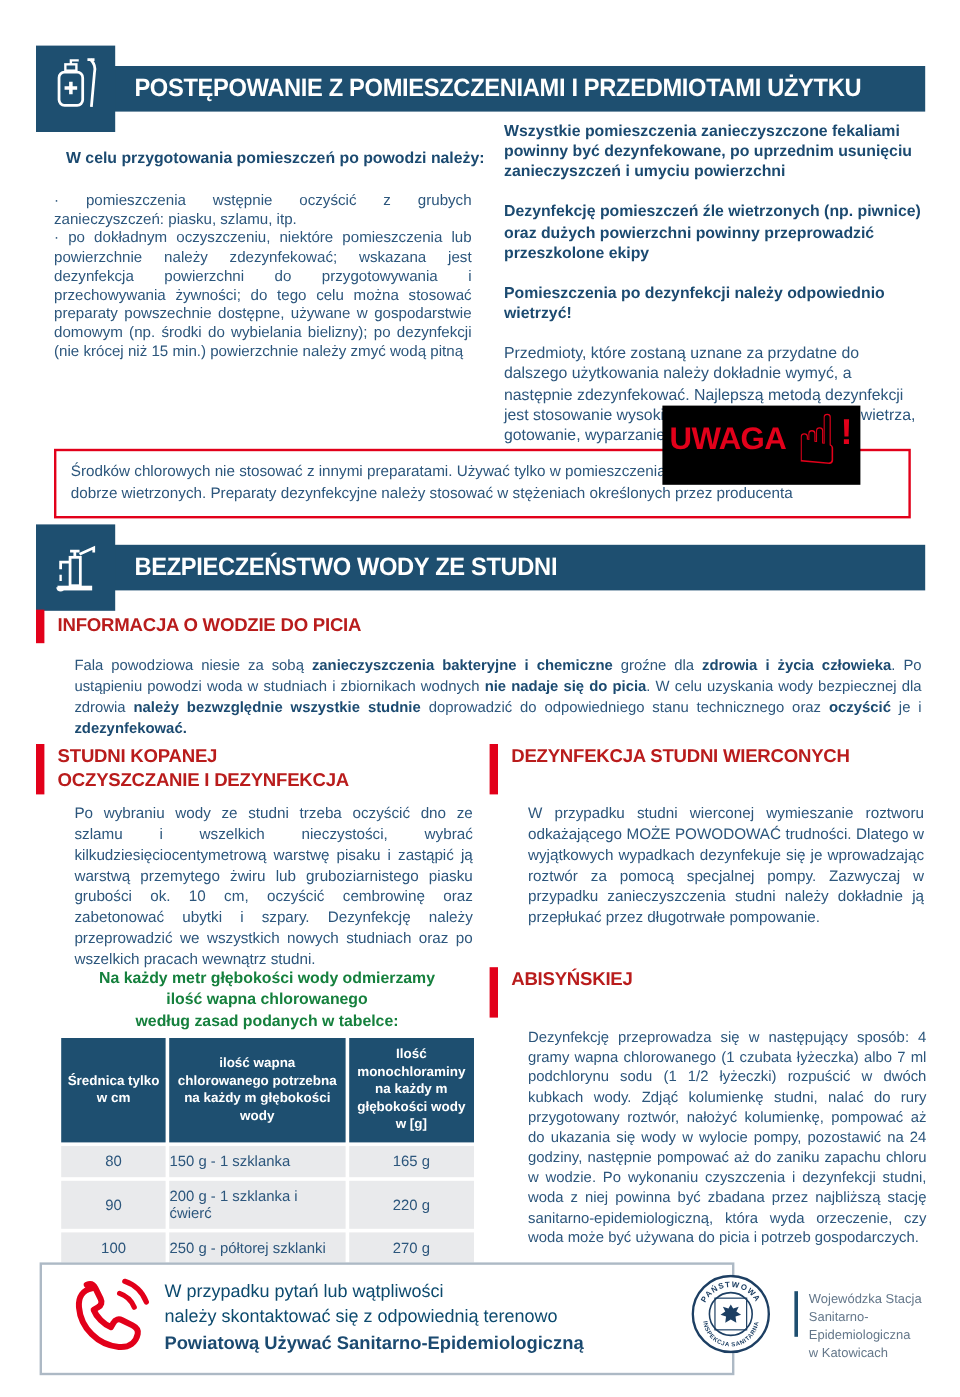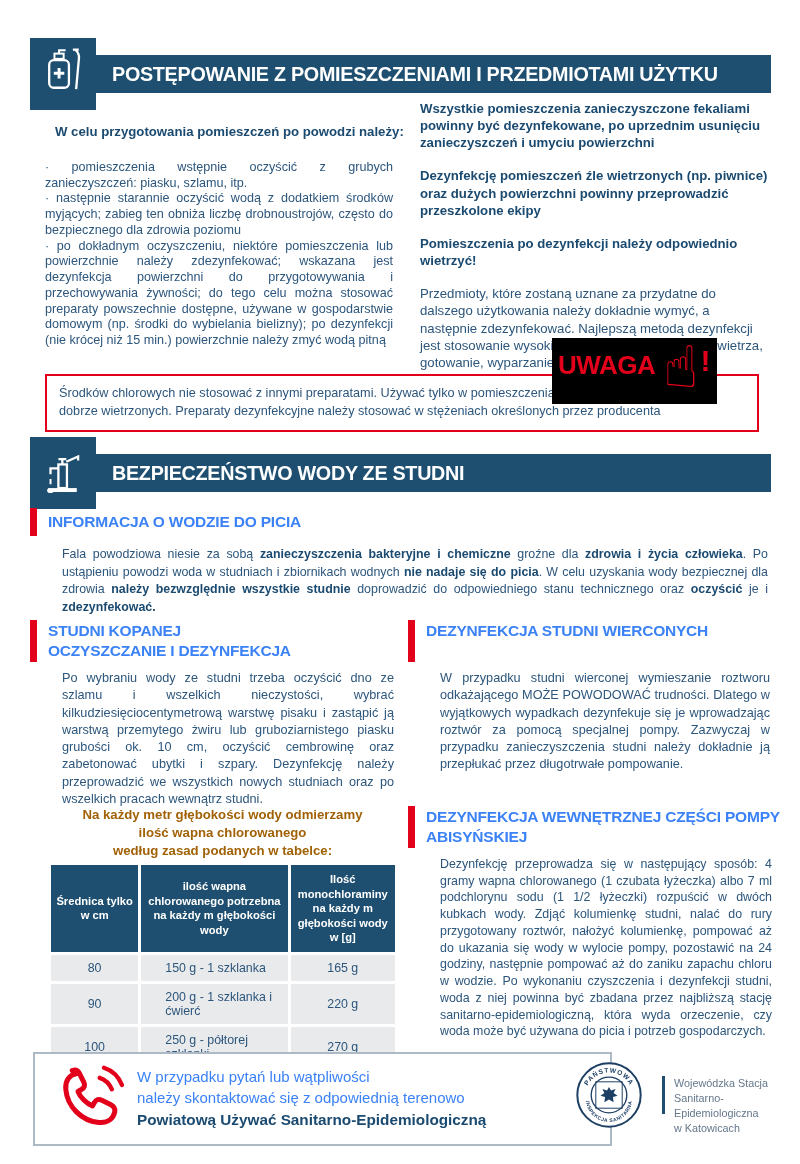--- a/index.html
+++ b/index.html
@@ -17,45 +17,45 @@
   .txt{color:#2c567c;font-size:12.6px;line-height:1.25;}
   .jst{text-align:justify;}
   .lead{color:#1b4a70;font-weight:bold;font-size:13.2px;}
   .rp{color:#1b4a70;font-weight:bold;font-size:13.2px;line-height:1.3;margin:0 0 16px 0;}
   .rp-reg{color:#2c567c;font-weight:normal;}
   .bullet{margin:0;}
   .seg-b{font-weight:bold;color:#1b4a70;margin-top:32px;}
 
   
   .redbar{background:#e2001a;width:7px;}
-  .redhead{color:#3b82f6;font-weight:bold;font-size:15.5px;line-height:1.3;letter-spacing:-0.2px;}
+  .redhead{color:#b91c1c;font-weight:bold;font-size:15.5px;line-height:1.3;letter-spacing:-0.2px;}
 
   
   .uwaga-box{border:2.5px solid #e2001a;background:#fff;}
   .uwaga-inner{padding:8px 0 0 12px;color:#2c567c;font-size:12.7px;line-height:1.45;}
   .uwaga-wrap{background:#000000;display:flex;align-items:flex-start;padding:0 6px;z-index:3;}
   .uwaga-label{color:#e2001a;font-weight:bold;font-size:26px;letter-spacing:-0.5px;margin-top:12px;}
   .hand{color:#e2001a;font-size:58px;line-height:1;font-family:"DejaVu Sans",sans-serif;margin-left:8px;}
   .excl{color:#e2001a;font-weight:bold;font-size:30px;margin-top:6px;margin-left:2px;}
 
   
   .info-par{color:#2c567c;font-size:12.4px;line-height:1.42;text-align:justify;}
 
   
-  .intro{color:#a16207;font-weight:bold;font-size:13.2px;line-height:1.35;text-align:center;}
+  .intro{color:#15803d;font-weight:bold;font-size:13.2px;line-height:1.35;text-align:center;}
   table.dose{border-collapse:separate;border-spacing:3px;}
   table.dose th{background:#1e4f70;color:#fff;font-size:11.2px;font-weight:bold;text-align:center;
                 vertical-align:middle;padding:7px 5px;line-height:1.3;}
   table.dose td{background:#e9eaec;color:#2c567c;font-size:12.4px;padding:6px 5px;vertical-align:middle;}
   table.dose td.c0,table.dose td.c2{text-align:center;}
-  table.dose td.c1{text-align:left;padding-left:24px;}
+  table.dose td.c1{text-align:left;padding-left:0;}
 
   
   .contact-box{border:2px solid #adb9c5;background:#fff;}
-  .contact-line{font-size:15px;color:#3b82f6;line-height:1.42;}
+  .contact-line{font-size:15px;color:#0c4a6e;line-height:1.42;}
   .contact-bold{font-size:15.3px;font-weight:bold;color:#1b4a70;line-height:1.42;}
   .org{font-size:10.8px;color:#64778a;line-height:1.4;}
   .sep{background:#1e4f70;}
 </style>
 </head>
 <body>
 
 <div class="page">
 
   <div class="abs hbar" style="left:30px;top:55px;width:741px;height:38px;">
@@ -70,21 +70,20 @@
         <path d="M29 12 v-5 h10" fill="none" stroke="#fff" stroke-width="3"></path>
         <path d="M54 6 q7 7 5 16 l-4 44" fill="none" stroke="#fff" stroke-width="3.5"></path>
         <path d="M50 6 h9" stroke="#fff" stroke-width="3.5"></path>
       </svg>
     </span>
   </div>
 
   <div class="abs lead" style="left:45px;top:124px;width:350px;margin-left:10px;">W celu przygotowania pomieszczeń po powodzi należy:</div>
   <div class="abs txt jst" style="left:45px;top:160px;width:348px;">
       <p class="bullet">· pomieszczenia wstępnie oczyścić z grubych zanieczyszczeń: piasku, szlamu, itp.</p>
-      <p class="bullet">· następnie starannie oczyścić wodą z dodatkiem środków myjących; zabieg ten obniża liczbę drobnoustrojów, często do bezpiecznego dla zdrowia poziomu</p>
       <p class="bullet">· po dokładnym oczyszczeniu, niektóre pomieszczenia lub powierzchnie należy zdezynfekować; wskazana jest dezynfekcja powierzchni do przygotowywania i przechowywania żywności; do tego celu można stosować preparaty powszechnie dostępne, używane w gospodarstwie domowym (np. środki do wybielania bielizny); po dezynfekcji (nie krócej niż 15 min.) powierzchnie należy zmyć wodą pitną</p>
     </div>
 
   <div class="abs" style="left:420px;top:100px;width:350px;">
     <p class="rp">Wszystkie pomieszczenia zanieczyszczone fekaliami powinny być dezynfekowane, po uprzednim usunięciu zanieczyszczeń i umyciu powierzchni</p>
     <p class="rp">Dezynfekcję pomieszczeń źle wietrzonych (np. piwnice) oraz dużych powierzchni powinny przeprowadzić przeszkolone ekipy</p>
     <p class="rp">Pomieszczenia po dezynfekcji należy odpowiednio wietrzyć!</p>
     <p class="rp rp-reg">Przedmioty, które zostaną uznane za przydatne do dalszego użytkowania należy dokładnie wymyć, a następnie zdezynfekować. Najlepszą metodą dezynfekcji jest stosowanie wysokiej temperatury, gorącego powietrza, gotowanie, wyparzanie, prasowanie</p>
   </div>
 
@@ -165,21 +164,20 @@
         <tr>
           <td class="c0">120</td>
           <td class="c1">350 g - 2 szklanki i ćwierć</td>
           <td class="c2">380 g</td>
         </tr>
       </tbody>
   </table>
 
   <div class="abs redbar" style="left:408px;top:806px;height:42px;"></div>
   <div class="abs redhead" style="left:426px;top:807px;">
-      <div>DEZYNFEKCJA WEWNĘTRZNEJ CZĘŚCI POMPY</div>
       <div>ABISYŃSKIEJ</div>
     </div>
   <div class="abs txt jst" style="left:440px;top:856px;width:332px;font-size:12.4px;line-height:1.35;">Dezynfekcję przeprowadza się w następujący sposób: 4 gramy wapna chlorowanego (1 czubata łyżeczka) albo 7 ml podchlorynu sodu (1 1/2 łyżeczki) rozpuścić w dwóch kubkach wody. Zdjąć kolumienkę studni, nalać do rury przygotowany roztwór, nałożyć kolumienkę, pompować aż do ukazania się wody w wylocie pompy, pozostawić na 24 godziny, następnie pompować aż do zaniku zapachu chloru w wodzie. Po wykonaniu czyszczenia i dezynfekcji studni, woda z niej powinna być zbadana przez najbliższą stację sanitarno-epidemiologiczną, która wyda orzeczenie, czy woda może być używana do picia i potrzeb gospodarczych.</div>
 
   <div class="abs contact-box" style="left:33px;top:1052px;width:575px;height:90px;"></div>
   <div class="abs" style="left:55px;top:1062px;">
     <svg width="72" height="72" viewBox="0 0 100 100">
       <path d="M30 16 c-10 2 -16 10 -15 22 c2 24 22 44 46 46 c12 1 20 -5 22 -15 c1 -5 -2 -8 -6 -10 l-12 -6 c-4 -2 -8 -1 -10 3 l-3 5 c-8 -3 -17 -12 -20 -20 l5 -3 c4 -2 5 -6 3 -10 l-6 -12 c-2 -4 -5 -6 -10 -4 z" fill="none" stroke="#e2001a" stroke-width="7" stroke-linejoin="round"></path>
       <path d="M62 22 q12 4 17 16" fill="none" stroke="#e2001a" stroke-width="6" stroke-linecap="round"></path>
       <path d="M68 8 q18 6 25 24" fill="none" stroke="#e2001a" stroke-width="6" stroke-linecap="round"></path>

